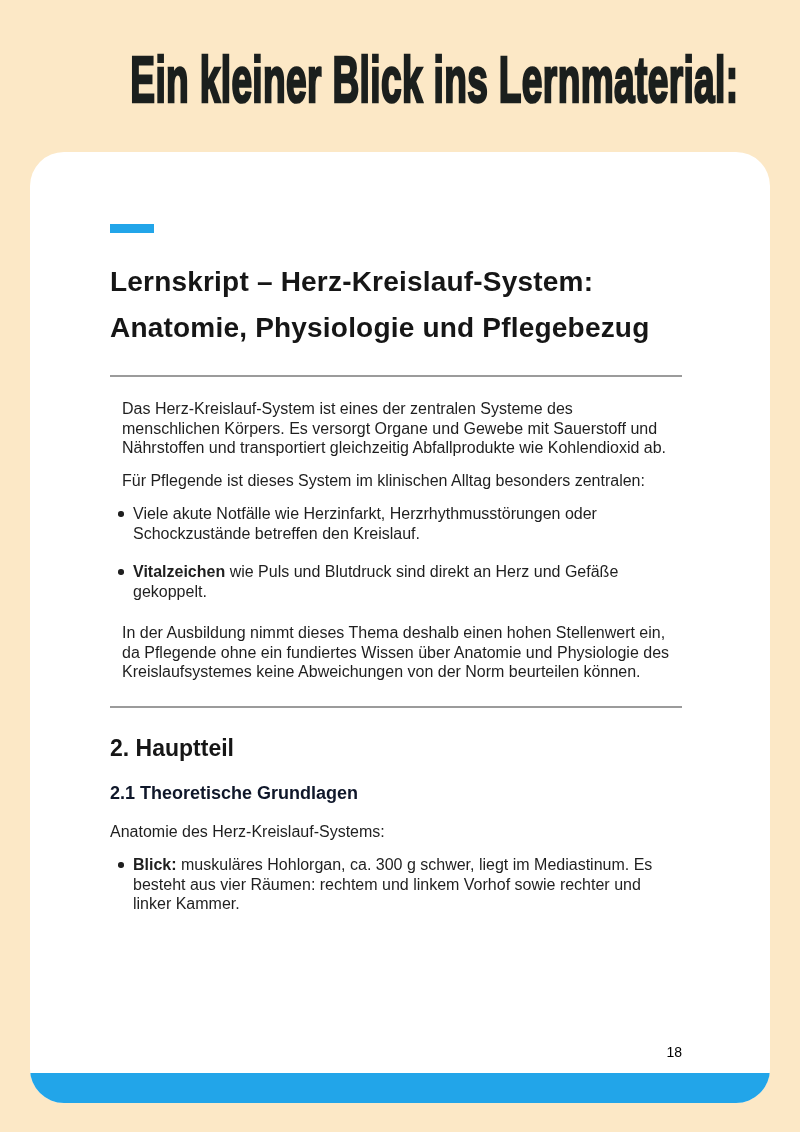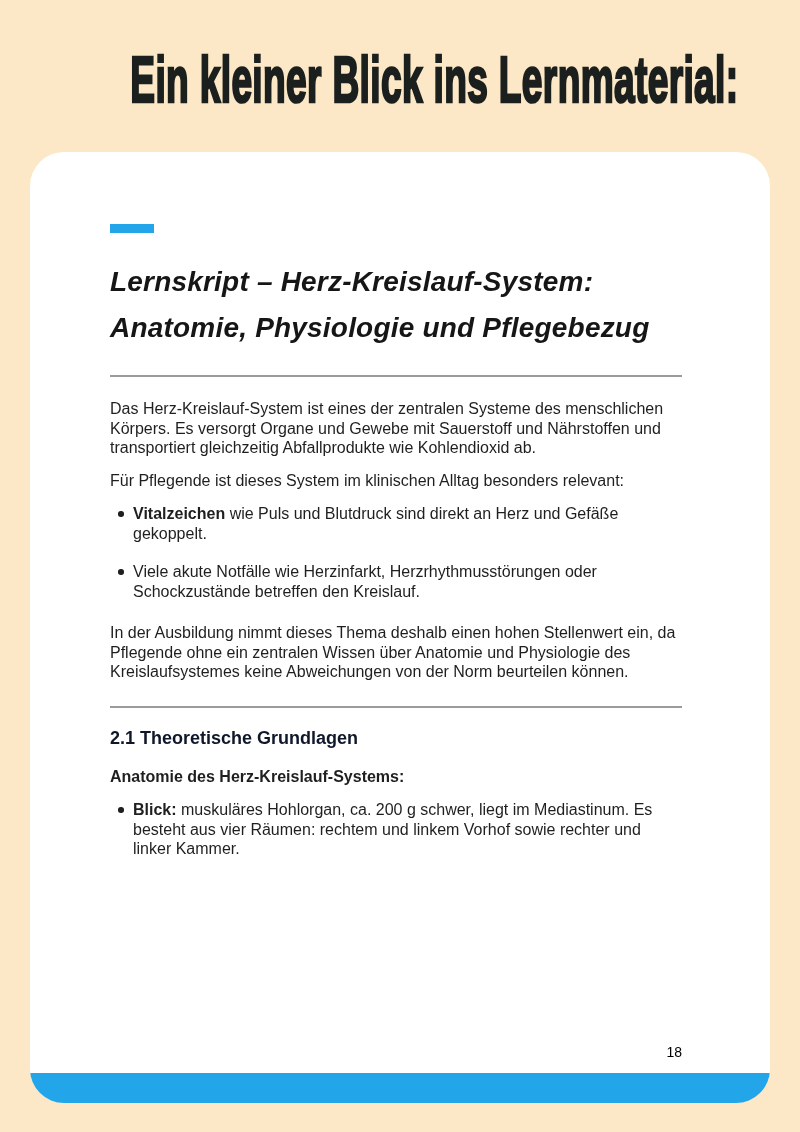--- a/index.html
+++ b/index.html
@@ -44,41 +44,40 @@
     color:#1f1f1f;
   }
   .card-footer { flex:0 0 30px; }
 
   .accent-bar { width:44px; height:9px; }
 
   .doc h1 {
     font-size:28px; line-height:46px; font-weight:bold;
     color:#161616; letter-spacing:0.2px;
     margin:26px 0 11px;
-    font-style:italic;
   }
   .rule {
     border:none; border-top:2px solid #9b9b9b;
     margin:24px 0 0;
   }
   .doc h2 {
     font-size:23px; line-height:30px; font-weight:bold;
     color:#161616; margin:25px 0 0;
   }
   .doc h3 {
     font-size:18px; line-height:24px; font-weight:bold;
     color:#0f172a; margin:18px 0 0;
   }
   .doc .bold-lead {
-    font-size:16px; line-height:19.5px; font-weight:bold;
+    font-size:16px; line-height:19.5px; font-weight:normal;
     margin:17px 0 0;
   }
   .doc p {
     font-size:16px; line-height:19.5px;
-    margin:13px 0 0;
+    margin:13px 12px 0;
   }
   .doc p.mt-lg { margin-top:22px; }
 
   .doc ul {
     list-style:none;
     margin:14px 0 0;
   }
   .doc li {
     position:relative;
     font-size:16px; line-height:19.5px;
@@ -112,43 +111,44 @@
 
       <div class="accent-bar" style="background-color: rgb(34, 165, 233);"></div>
 
       <h1>Lernskript – Herz-Kreislauf-System: Anatomie, Physiologie und Pflegebezug</h1>
 
       <hr class="rule">
 
 
       <p class="mt-lg">Das Herz-Kreislauf-System ist eines der zentralen Systeme des menschlichen Körpers. Es versorgt Organe und Gewebe mit Sauerstoff und Nährstoffen und transportiert gleichzeitig Abfallprodukte wie Kohlendioxid ab.</p>
 
-      <p>Für Pflegende ist dieses System im klinischen Alltag besonders relevant:</p>
+      <p>Für Pflegende ist dieses System im klinischen Alltag besonders zentralen:</p>
 
       <ul>
         <li>
-          <b>Vitalzeichen</b><span> wie Puls und Blutdruck sind direkt an Herz und Gefäße gekoppelt.</span>
+          <b></b><span>Viele akute Notfälle wie Herzinfarkt, Herzrhythmusstörungen oder Schockzustände betreffen den Kreislauf.</span>
         </li>
         <li>
-          <b></b><span>Viele akute Notfälle wie Herzinfarkt, Herzrhythmusstörungen oder Schockzustände betreffen den Kreislauf.</span>
+          <b>Vitalzeichen</b><span> wie Puls und Blutdruck sind direkt an Herz und Gefäße gekoppelt.</span>
         </li>
       </ul>
 
-      <p class="mt-lg">In der Ausbildung nimmt dieses Thema deshalb einen hohen Stellenwert ein, da Pflegende ohne ein zentralen Wissen über Anatomie und Physiologie des Kreislaufsystemes keine Abweichungen von der Norm beurteilen können.</p>
+      <p class="mt-lg">In der Ausbildung nimmt dieses Thema deshalb einen hohen Stellenwert ein, da Pflegende ohne ein fundiertes Wissen über Anatomie und Physiologie des Kreislaufsystemes keine Abweichungen von der Norm beurteilen können.</p>
 
       <hr class="rule">
 
+      <h2>2. Hauptteil</h2>
 
       <h3>2.1 Theoretische Grundlagen</h3>
 
       <div class="bold-lead">Anatomie des Herz-Kreislauf-Systems:</div>
 
       <ul>
         <li>
-          <b>Blick:</b><span> muskuläres Hohlorgan, ca. 200 g schwer, liegt im Mediastinum. Es besteht aus vier Räumen: rechtem und linkem Vorhof sowie rechter und linker Kammer.</span>
+          <b>Blick:</b><span> muskuläres Hohlorgan, ca. 300 g schwer, liegt im Mediastinum. Es besteht aus vier Räumen: rechtem und linkem Vorhof sowie rechter und linker Kammer.</span>
         </li>
       </ul>
 
       <div class="page-number">18</div>
     </div>
 
     <div class="card-footer" style="background-color: rgb(34, 165, 233);"></div>
   </div>
 </div>
 

